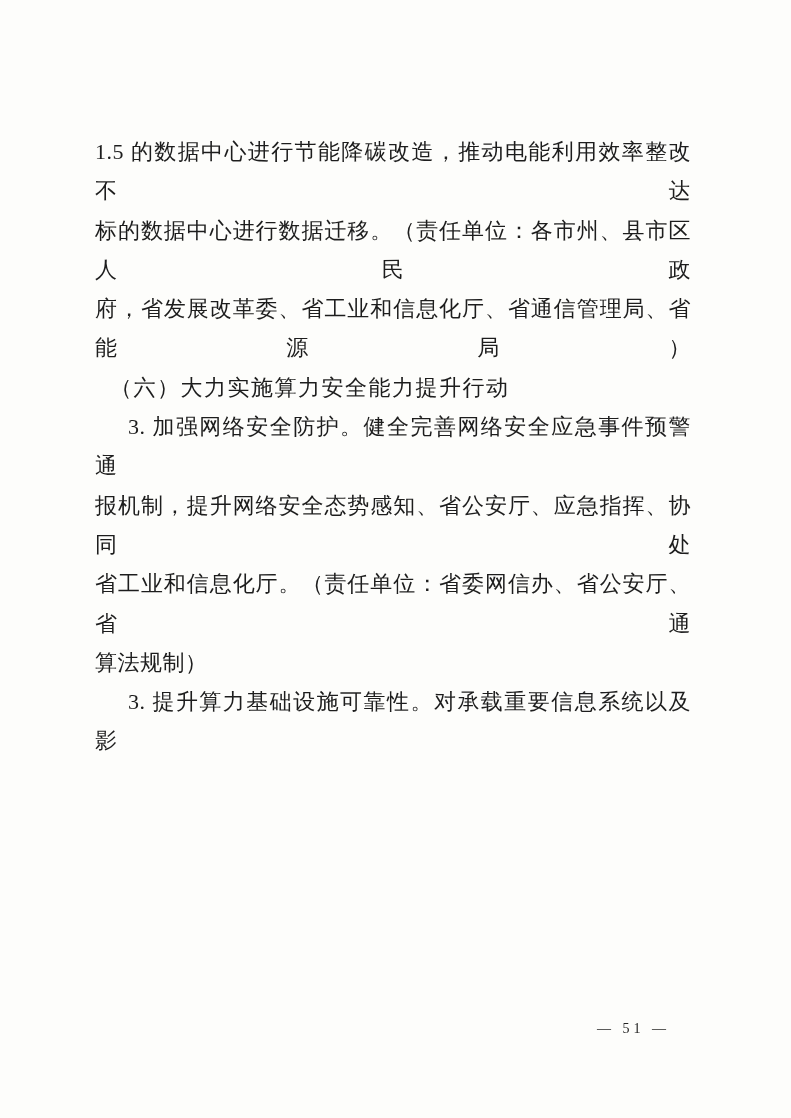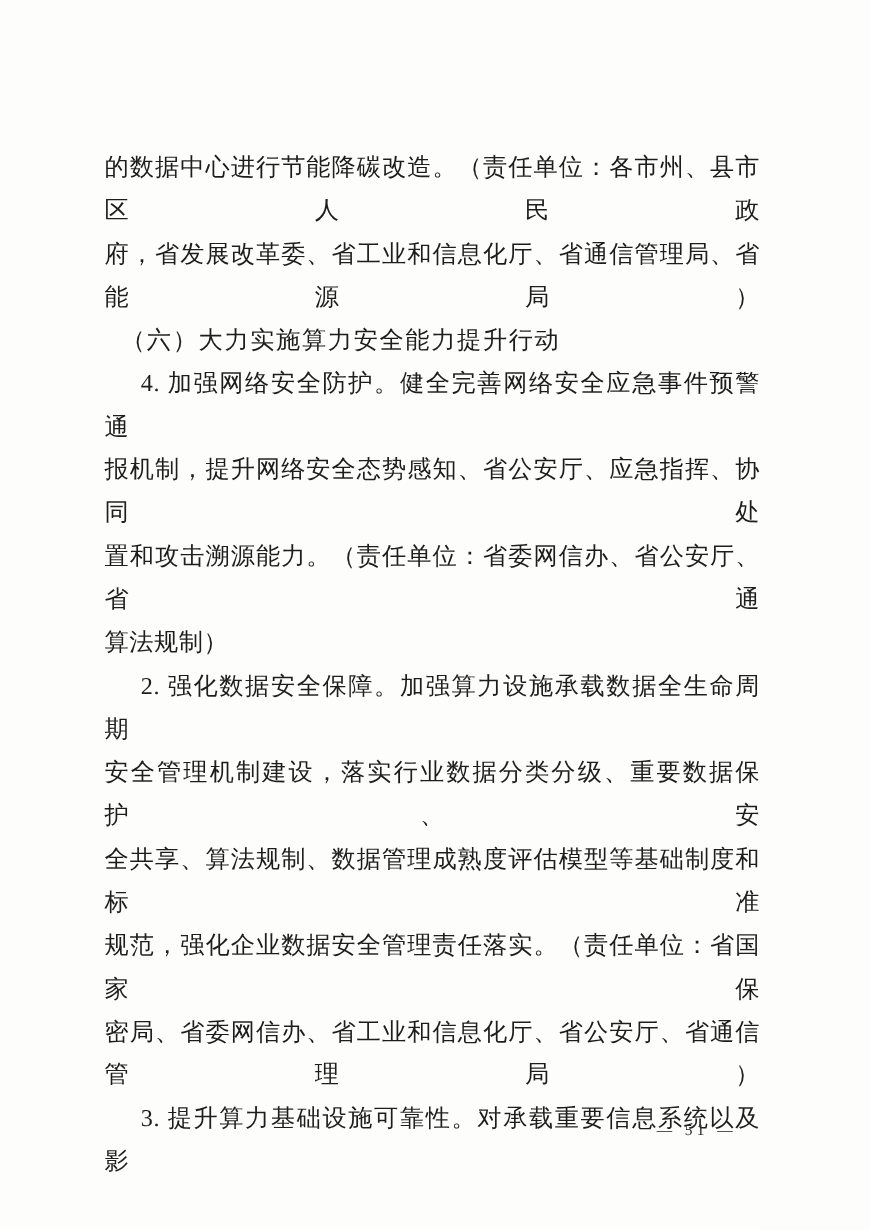--- a/index.html
+++ b/index.html
@@ -48,37 +48,31 @@
     letter-spacing: 4px;
     color: #222222;
   }
 </style>
 </head>
 <body>
 
 <div class="page">
   <div class="content" id="content">
       <div class="para body">
-        <div class="line full">的数据中心进行节能降碳改造。（责任单位：各市州、县市区人民政</div>
+        <div class="line full">1.5 的数据中心进行节能降碳改造，推动电能利用效率整改不达</div>
+        <div class="line full">标的数据中心进行数据迁移。（责任单位：各市州、县市区人民政</div>
         <div class="line full">府，省发展改革委、省工业和信息化厅、省通信管理局、省能源局）</div>
       </div>
       <div class="para h-kai">
         <div class="line ind-paren">（六）大力实施算力安全能力提升行动</div>
       </div>
       <div class="para body">
-        <div class="line full ind-num">4. 加强网络安全防护。健全完善网络安全应急事件预警通</div>
+        <div class="line full ind-num">3. 加强网络安全防护。健全完善网络安全应急事件预警通</div>
         <div class="line full">报机制，提升网络安全态势感知、省公安厅、应急指挥、协同处</div>
-        <div class="line full">置和攻击溯源能力。（责任单位：省委网信办、省公安厅、省通</div>
+        <div class="line full">省工业和信息化厅。（责任单位：省委网信办、省公安厅、省通</div>
         <div class="line">算法规制）</div>
-      </div>
-      <div class="para body">
-        <div class="line full ind-num">2. 强化数据安全保障。加强算力设施承载数据全生命周期</div>
-        <div class="line full">安全管理机制建设，落实行业数据分类分级、重要数据保护、安</div>
-        <div class="line full">全共享、算法规制、数据管理成熟度评估模型等基础制度和标准</div>
-        <div class="line full">规范，强化企业数据安全管理责任落实。（责任单位：省国家保</div>
-        <div class="line full">密局、省委网信办、省工业和信息化厅、省公安厅、省通信管理局）</div>
       </div>
       <div class="para body">
         <div class="line full ind-num">3. 提升算力基础设施可靠性。对承载重要信息系统以及影</div>
       </div>
     </div>
   <div class="pagenum">— 51 —</div>
 </div>
 
 </body></html>

